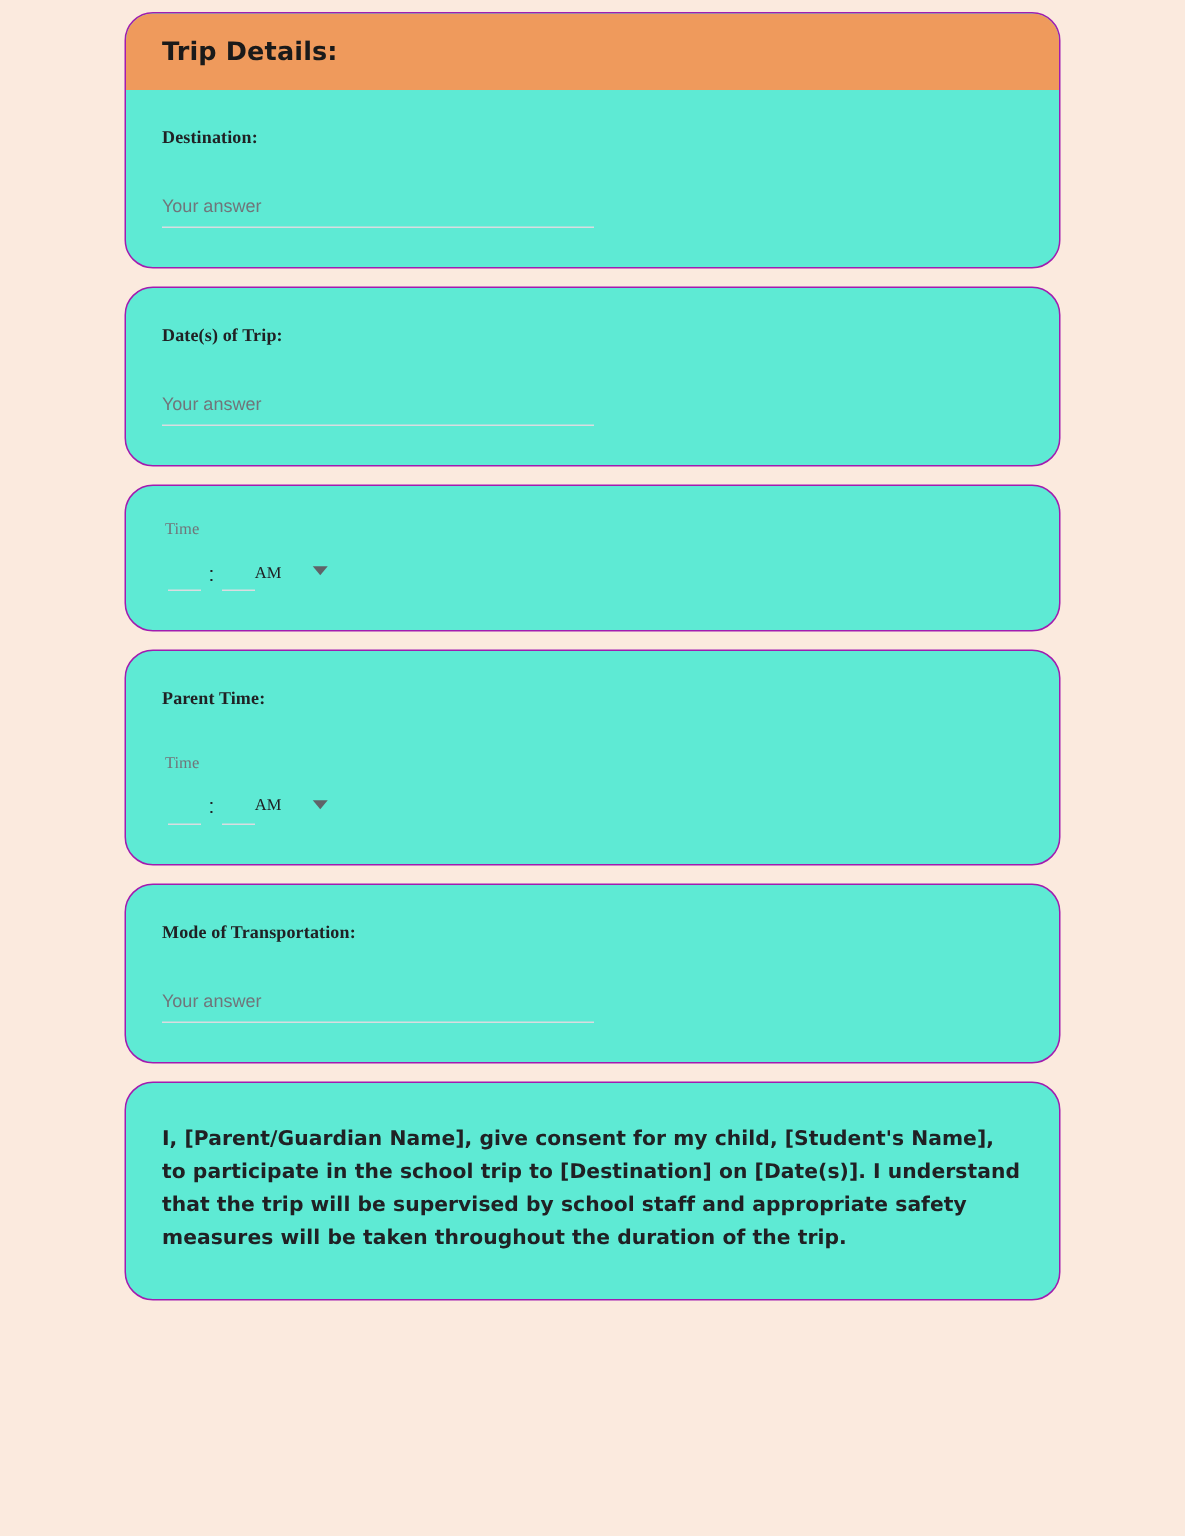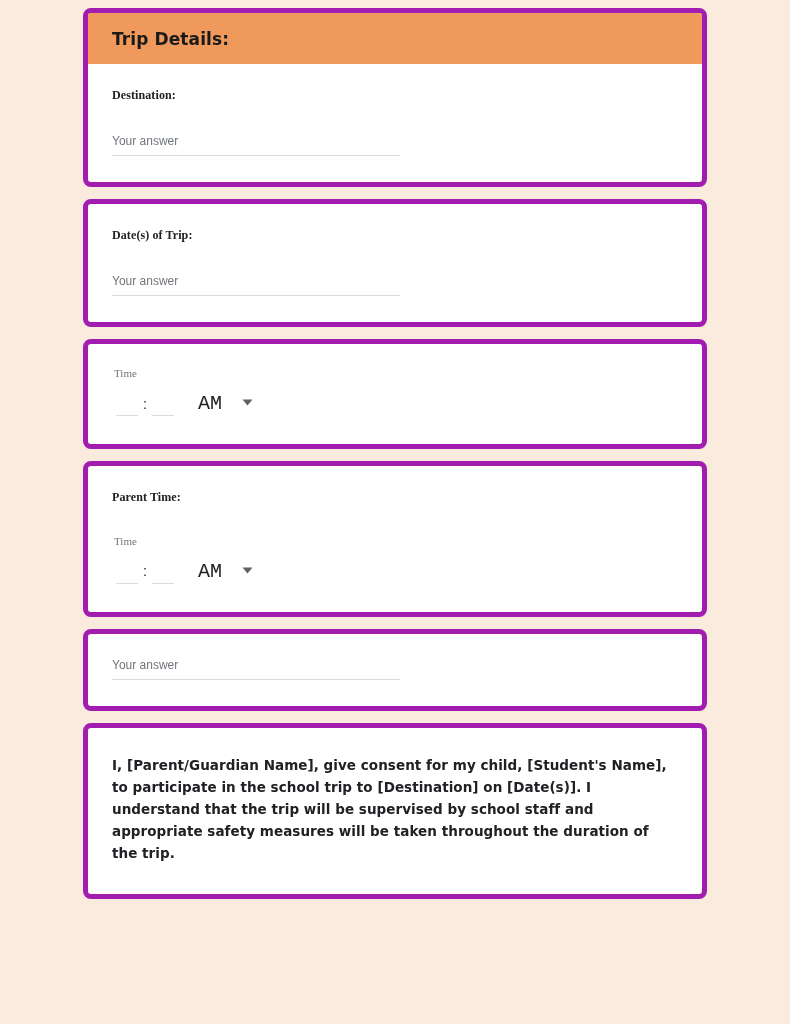--- a/index.html
+++ b/index.html
@@ -16,23 +16,23 @@
 
   .form-wrap {
     width: 624px;
     margin: 0 auto;
     padding-top: 8px;
     box-sizing: border-box;
   }
 
   
   .card {
-    background: #ffffff;
-    border: 5px solid #a21caf;
-    border-radius: 8px;
+    background: #5eead4;
+    border: 1px solid #a21caf;
+    border-radius: 19px;
     margin-bottom: 12px;
     overflow: hidden;
     box-sizing: border-box;
   }
 
   .card-header {
     background: #ef9a5c;
     padding: 16px 24px 15px 24px;
   }
 
@@ -93,24 +93,23 @@
   .time-colon {
     font-family: "Liberation Sans", sans-serif;
     font-size: 14px;
     color: #202124;
     margin: 0 5px 0 5px;
     line-height: 1;
     position: relative;
     top: -3px;
   }
   .ampm {
-    font-family: Liberation Mono, monospace;
-    font-size: 20px;
-    color: #202124;
-    margin-left: 24px;
+    font-family: Liberation Serif, serif;
+    font-size: 11px;
+    color: #202124;
     position: relative;
     top: -3px;
   }
   .caret {
     margin-left: 20px;
     position: relative;
     top: -4px;
     display: inline-block;
   }
   .caret svg { display: block; }
@@ -185,20 +184,21 @@
           <svg width="11" height="7" viewBox="0 0 11 7" xmlns="http://www.w3.org/2000/svg">
             <path d="M0.5 0.5 L10.5 0.5 L5.5 6.5 Z" fill="#5f6368"></path>
           </svg>
         </span>
       </div>
     </div>
   </div>
 
   <div class="card">
     <div class="card-body">
+      <div class="question-title">Mode of Transportation:</div>
       <div class="short-answer">
         <div class="placeholder">Your answer</div>
       </div>
     </div>
   </div>
 
   <div class="card">
     <div class="card-body consent-body">
       <p class="consent-text">I, [Parent/Guardian Name], give consent for my child, [Student's Name], to participate in the school trip to [Destination] on [Date(s)]. I understand that the trip will be supervised by school staff and appropriate safety measures will be taken throughout the duration of the trip.</p>
     </div>

